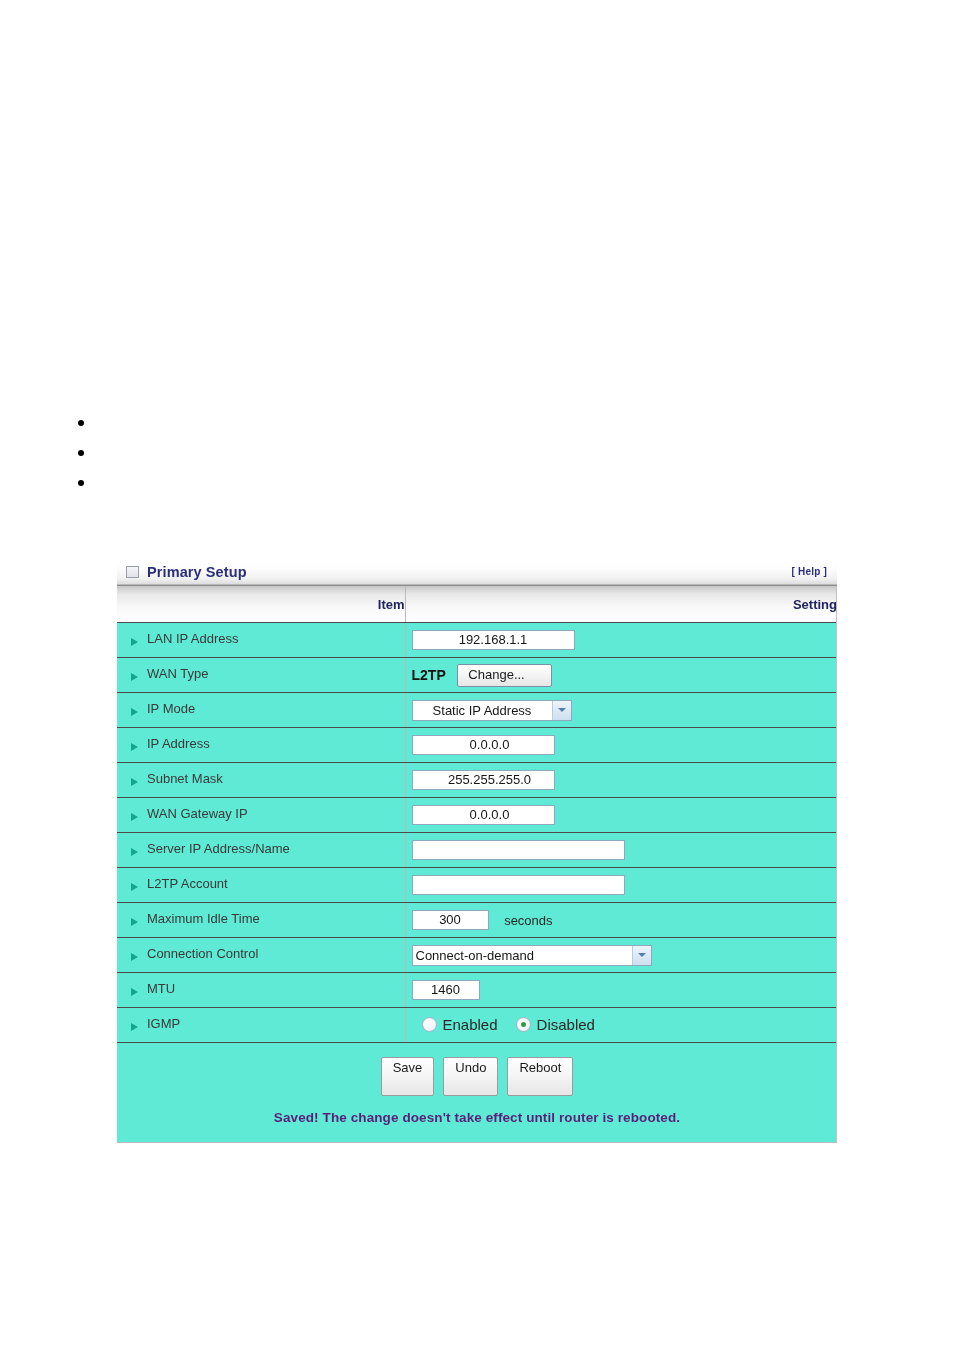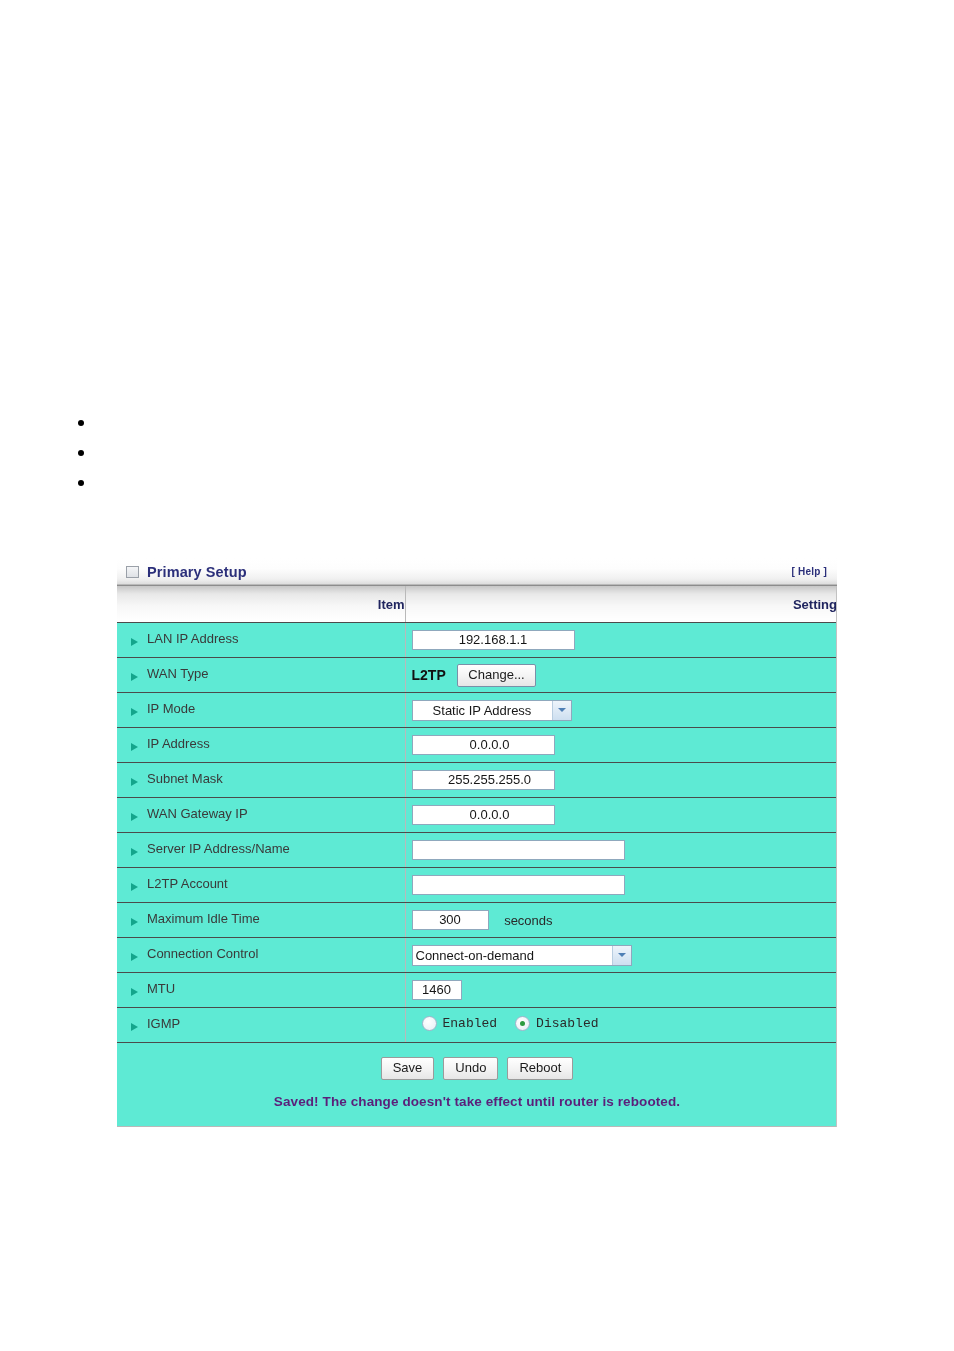--- a/index.html
+++ b/index.html
@@ -151,21 +151,21 @@
     line-height: 20px;
     padding: 0 3px;
     box-sizing: border-box;
     outline: none;
     text-align: center;
   }
   .txt.w-ip      { width: 163px; }
   .txt.w-ipsmall { width: 143px; padding-left: 16px; }
   .txt.w-wide    { width: 213px; }
   .txt.w-num     { width: 77px; }
-  .txt.w-mtu     { width: 50px; }
+  .txt.w-mtu     { width: 68px; }
 
   .sel {
     font-family: "Liberation Sans", sans-serif;
     font-size: 13px;
     color: #161616;
     border: 1px solid #8fa8bd;
     background: #ffffff;
     height: 21px;
     box-sizing: border-box;
     padding: 0 22px 0 3px;
@@ -193,57 +193,57 @@
     justify-content: center;
   }
   .select-wrap .sel-arrow::after {
     content: "";
     width: 0; height: 0;
     border-left: 4px solid transparent;
     border-right: 4px solid transparent;
     border-top: 4px solid #4f7fb5;
   }
   .sel.w-mode { width: 160px; text-align: center; }
-  .sel.w-conn { width: 220px; }
+  .sel.w-conn { width: 240px; }
 
   .wan-type-value {
     font-size: 14px;
     font-weight: bold;
     color: #121212;
     margin-right: 8px;
     vertical-align: middle;
   }
 
   .btn {
     font-family: "Liberation Sans", sans-serif;
     font-size: 13px;
     color: #1b1b1b;
     background: linear-gradient(to bottom, #ffffff 0%, #f4f4f4 50%, #e6e6e6 100%);
     border: 1px solid #9b9b9b;
     border-radius: 2px;
-    padding: 3px 11px 4px 11px;
+    padding: 3px 11px 20px 11px;
     line-height: 14px;
     cursor: pointer;
   }
   .btn-change {
     border: 1px solid #7a90a8;
-    padding: 3px 10px 4px 10px;
+    padding: 3px 26px 4px 10px;
     vertical-align: middle;
   }
 
   .unit-label {
     font-size: 13px;
     color: #2a2a2a;
     margin-left: 12px;
     vertical-align: middle;
   }
 
   
   .radio-group { display: inline-flex; align-items: center; padding-left: 10px; }
-  .radio-opt { display: inline-flex; align-items: center; margin-right: 18px; font-size: 13px; color: #2a2a2a; font-family: Liberation Mono, monospace; }
+  .radio-opt { display: inline-flex; align-items: center; margin-right: 18px; font-size: 15px; color: #2a2a2a; }
   .radio-dot {
     width: 13px; height: 13px; border-radius: 50%;
     border: 1px solid #9db4c9;
     background: radial-gradient(circle at 40% 35%, #ffffff 0%, #eef3f8 70%, #dde7f0 100%);
     margin-right: 6px;
     display: inline-flex; align-items: center; justify-content: center;
     flex: 0 0 auto;
   }
   .radio-opt.checked .radio-dot::after {
     content: "";

